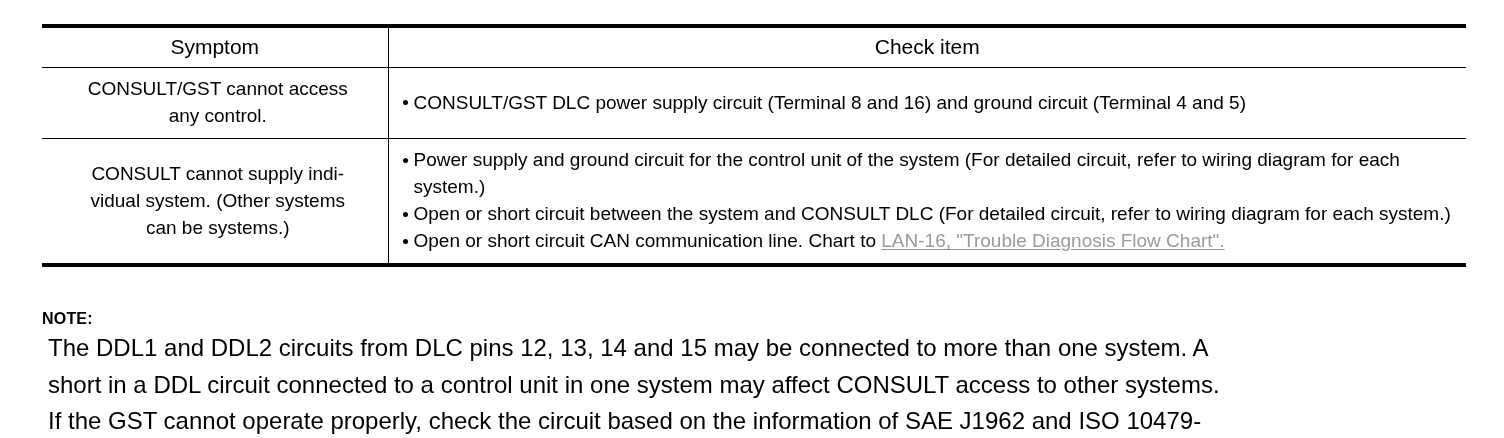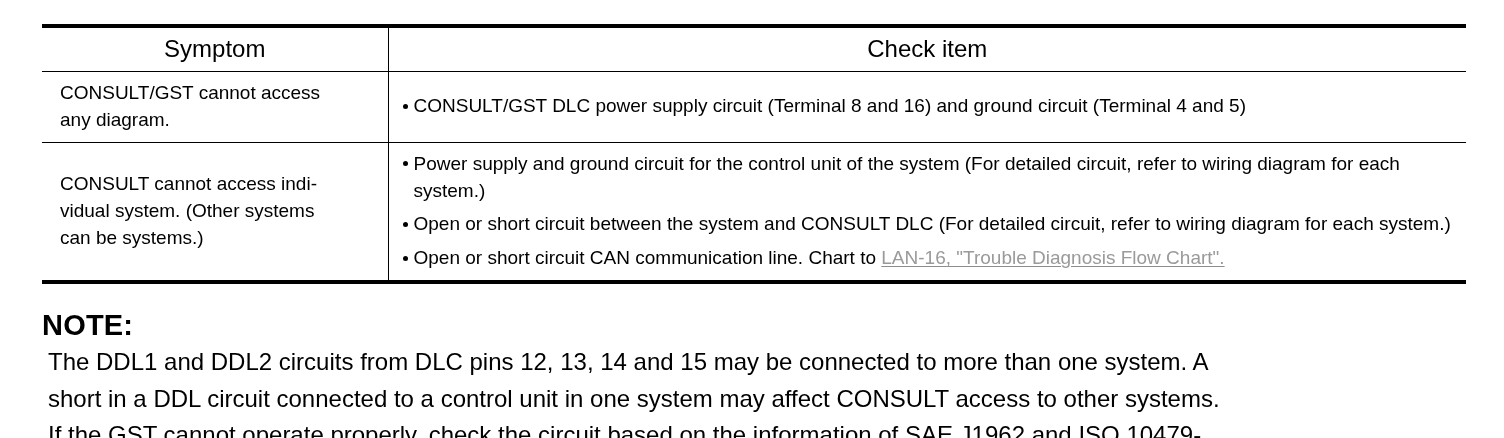--- a/index.html
+++ b/index.html
@@ -37,21 +37,21 @@
     table-layout: fixed;
   }
 
   table.diag col.c-symptom { width: 346px; }
   table.diag col.c-check   { width: auto; }
 
   table.diag thead th {
     border-top: 4px solid #000;
     border-bottom: 1.5px solid #000;
     font-weight: normal;
-    font-size: 24px;
+    font-size: 21px;
     padding: 7px 0 8px 0;
     text-align: center;
     vertical-align: middle;
     line-height: 1.15;
   }
   table.diag thead th.sym {
     border-right: 1.5px solid #000;
   }
 
   table.diag tbody td {
@@ -69,34 +69,34 @@
     padding-left: 18px;
     padding-right: 12px;
     vertical-align: middle;
   }
   table.diag td.chk {
     padding-left: 0;
     padding-right: 8px;
     vertical-align: middle;
   }
 
-  .sym-line { display: block; white-space: nowrap; }
+  .sym-line { display: block; white-space: nowrap; text-align: center; }
 
   ul.bullets {
     list-style: none;
     margin: 0;
     padding: 0;
   }
   ul.bullets li {
     position: relative;
     padding-left: 25px;
     margin: 0;
     line-height: 1.42;
   }
-  ul.bullets li + li { margin-top: 7px; }
+  ul.bullets li + li { margin-top: 0; }
   ul.bullets li .dot {
     position: absolute;
     left: 14px;
     top: 0.56em;
     width: 5px;
     height: 5px;
     background: #000;
     border-radius: 50%;
   }
 
@@ -108,21 +108,21 @@
   }
 
   
   .note {
     position: absolute;
     left: 42px;
     top: 310px;
     width: 1450px;
   }
   .note-heading {
-    font-size: 29px;
+    font-size: 16px;
     font-weight: bold;
     line-height: 1.08;
     letter-spacing: 0.2px;
     margin: 0 0 2px 0;
   }
   .note-body p {
     margin: 6px;
     font-size: 24px;
     line-height: 1.26;
     white-space: nowrap;
@@ -143,35 +143,35 @@
         <tr>
           <th class="sym">Symptom</th>
           <th>Check item</th>
         </tr>
       </thead>
       <tbody>
 
         <tr>
           <td class="sym">
             <span class="sym-line">CONSULT/GST cannot access</span>
-            <span class="sym-line">any diagram.</span>
+            <span class="sym-line">any control.</span>
           </td>
           <td class="chk">
             <ul class="bullets">
               <li>
                 <span class="dot"></span>
                 <span>CONSULT/GST DLC power supply circuit (Terminal 8 and 16) and ground circuit (Terminal 4 and 5)</span>
               </li>
             </ul>
           </td>
         </tr>
 
         <tr>
           <td class="sym">
-            <span class="sym-line">CONSULT cannot access indi-</span>
+            <span class="sym-line">CONSULT cannot supply indi-</span>
             <span class="sym-line">vidual system. (Other systems</span>
             <span class="sym-line">can be systems.)</span>
           </td>
           <td class="chk">
             <ul class="bullets">
               <li>
                 <span class="dot"></span>
                 <span>Power supply and ground circuit for the control unit of the system (For detailed circuit, refer to wiring diagram for each system.)</span>
               </li>
               <li>

